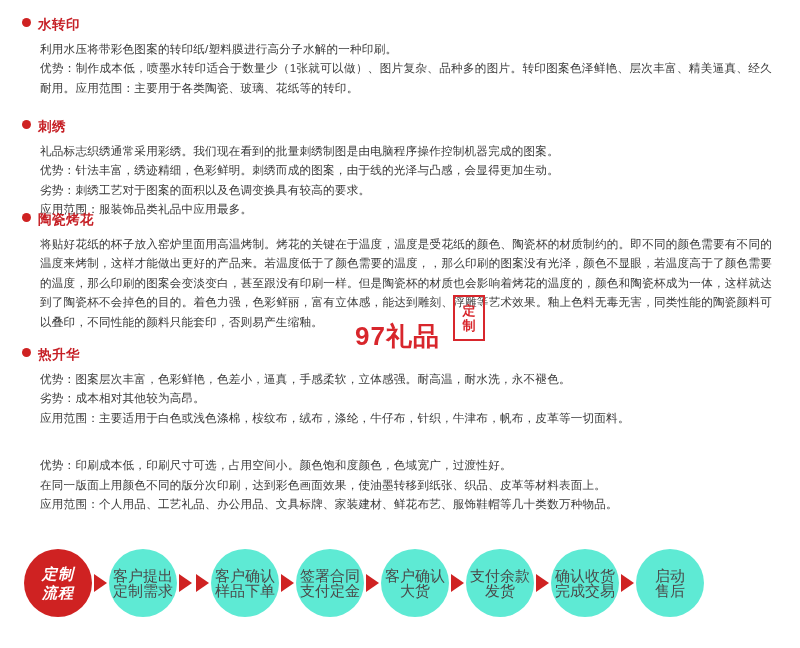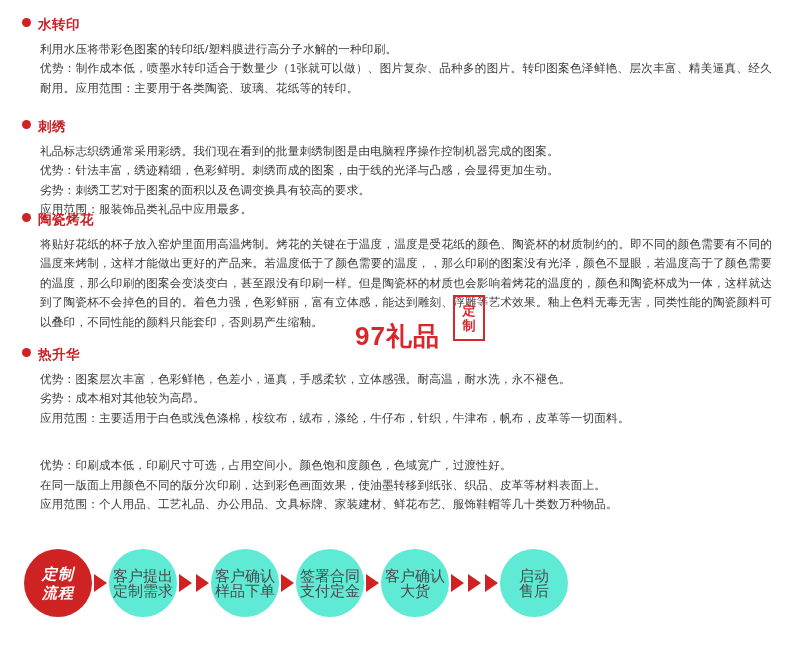--- a/index.html
+++ b/index.html
@@ -225,22 +225,30 @@
       <span>支付定金</span>
     </div>
 
     <div class="arrow"></div>
     <div class="step">
       <span>客户确认</span>
       <span>大货</span>
     </div>
 
     <div class="arrow"></div>
-
-    <div class="arrow"></div>
+    <div class="step">
+      <span>支付余款</span>
+      <span>发货</span>
+    </div>
+
+    <div class="arrow"></div>
+    <div class="step">
+      <span>确认收货</span>
+      <span>完成交易</span>
+    </div>
 
     <div class="arrow"></div>
     <div class="step">
       <span>启动</span>
       <span>售后</span>
     </div>
   </div>
 
 </div>
 

